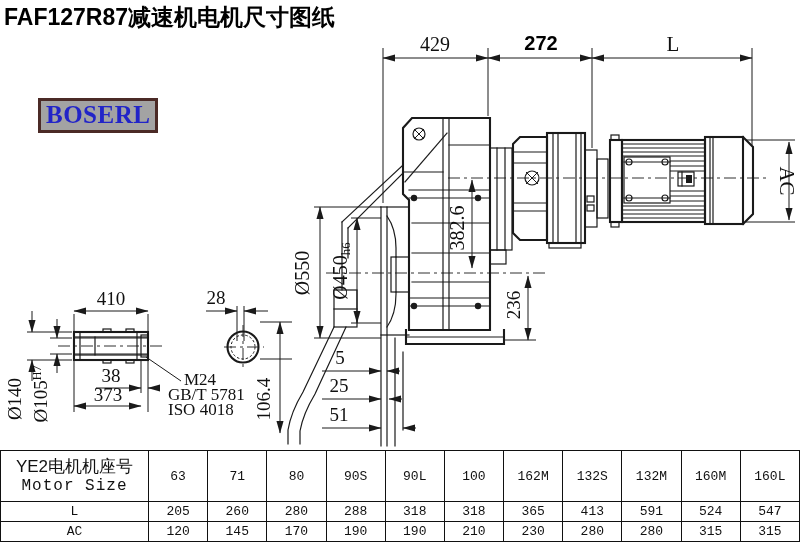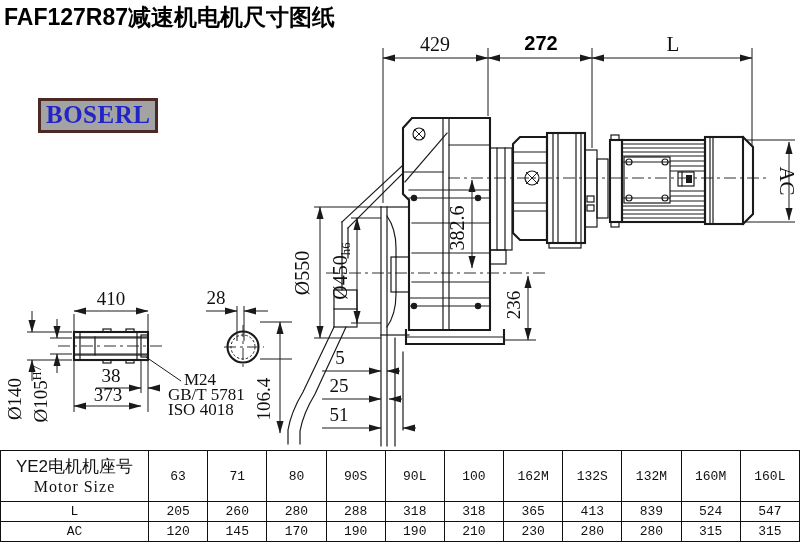--- a/index.html
+++ b/index.html
@@ -21,21 +21,21 @@
   .ds20{font-family:"Liberation Serif",serif;font-size:20px;fill:#101010;}
   .ds21{font-family:"Liberation Serif",serif;font-size:21px;fill:#101010;}
   .db{font-family:"Liberation Sans",sans-serif;font-size:20px;font-weight:700;fill:#000;}
   .ds17{font-family:"Liberation Serif",serif;font-size:17px;fill:#101010;}
   
   .dim-table{position:absolute;left:0;top:450px;width:800px;border-collapse:collapse;
              table-layout:fixed;}
   .dim-table td,.dim-table th{border:1.6px solid #111;text-align:center;vertical-align:middle;
              padding:0;color:#111;font-weight:normal;}
   .hdr-cn{font-size:17px;line-height:20px;font-family:"Liberation Sans",sans-serif;}
-  .hdr-en{font-size:16px;line-height:19px;font-family:Liberation Serif, serif;letter-spacing:1px;}
+  .hdr-en{font-size:16px;line-height:19px;font-family:Liberation Mono, monospace;letter-spacing:1px;}
   .num{font-family:Liberation Mono, monospace;font-size:13px;}
   .hrow{height:51px;}
   .drow{height:20px;}
 </style>
 </head>
 <body>
 
 <div class="frame">
 
   <svg class="draw" width="800" height="450" viewBox="0 0 800 450">
@@ -308,21 +308,21 @@
     <tr class="drow">
       <td class="num">L</td>
       <td class="num">205</td>
       <td class="num">260</td>
       <td class="num">280</td>
       <td class="num">288</td>
       <td class="num">318</td>
       <td class="num">318</td>
       <td class="num">365</td>
       <td class="num">413</td>
-      <td class="num">839</td>
+      <td class="num">591</td>
       <td class="num">524</td>
       <td class="num">547</td>
     </tr>
     <tr class="drow">
       <td class="num">AC</td>
       <td class="num">120</td>
       <td class="num">145</td>
       <td class="num">170</td>
       <td class="num">190</td>
       <td class="num">190</td>

